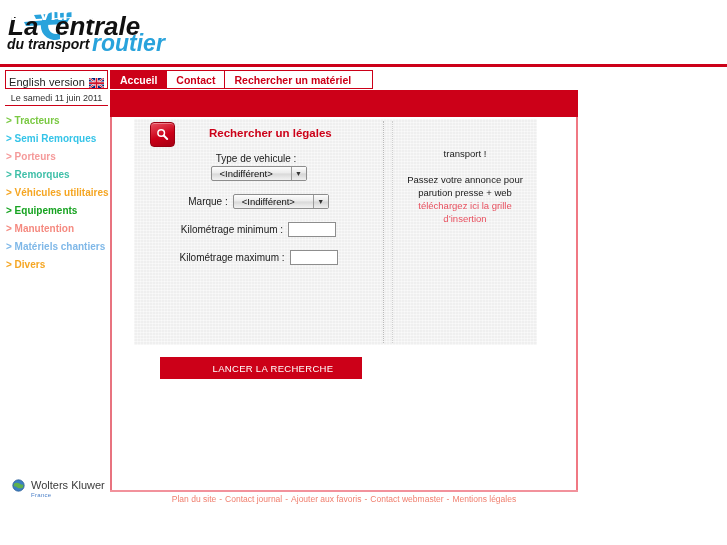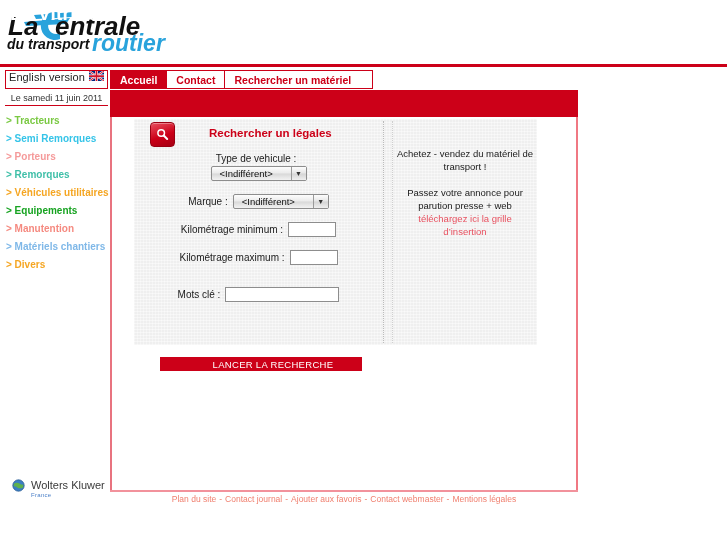--- a/index.html
+++ b/index.html
@@ -17,21 +17,21 @@
   #logo-area { position:absolute; left:0; top:0; width:260px; height:64px; }
   #logo-svg { position:absolute; left:4px; top:4px; }
 
   
   #top-rule { position:absolute; left:0; top:64px; width:727px; height:3px; background:#CC0018; }
 
   
   #lang-box {
     position:absolute; left:5px; top:70px; width:103px; height:19px;
     border:1px solid #CC0018; background:#fff;
-    display:flex; align-items:flex-start; justify-content:center; gap:4px;
+    display:flex; align-items:flex-end; justify-content:center; gap:4px;
   }
   #lang-label { font-size:11px; color:#222; letter-spacing:.1px; }
   .uk-flag { width:15px; height:10px; display:block; }
 
   
   #tabs { position:absolute; left:110px; top:70px; height:19px; display:flex; }
   .tab {
     height:19px; display:flex; align-items:center; justify-content:center;
     font-size:10.5px; font-weight:bold; padding:0 9px;
     border:1px solid #CC0018; border-right:none;
@@ -115,21 +115,21 @@
   }
   .fselect .arrowbox {
     position:absolute; right:0; top:0; width:15px; height:13px;
     border-left:1px solid #9a9a9a;
     background:linear-gradient(180deg,#fdfdfd 0%,#e6e6e6 48%,#d4d4d4 52%,#efefef 100%);
     display:flex; align-items:center; justify-content:center;
   }
   .arrowbox span { font-size:7px; color:#333; line-height:1; }
   .ftext { height:15px; border:1px solid #8d8d8d; background:#fff; font-size:10px; padding:0 3px; }
   #submit-btn {
-    position:absolute; left:26px; top:204px; width:202px; height:14px;
+    position:absolute; left:26px; top:204px; width:202px; height:22px;
     background:#CC0018; color:#fff; border:none; cursor:pointer;
     font-size:9.5px; letter-spacing:.3px;
     display:flex; align-items:center; justify-content:center;padding-left:24px;
   }
 
   
   #promo { position:absolute; left:262px; top:28px; width:138px; text-align:center; }
   .promo-line { font-size:9.5px; color:#1a1a1a; line-height:13px; }
   .promo-link { font-size:9.5px; color:#E8505F; line-height:13px; cursor:pointer; }
   .promo-gap { height:13px; }
@@ -250,30 +250,25 @@
       <div class="frow" style="justify-content:center; margin-bottom:13px;">
         <span class="flabel">Kilométrage minimum :</span>
         <input class="ftext" style="width: 48px;" value="">
       </div>
 
       <div class="frow" style="justify-content:center; margin-bottom:22px;">
         <span class="flabel">Kilométrage maximum :</span>
         <input class="ftext" style="width: 48px;" value="">
       </div>
 
-      <div class="frow" style="justify-content:center;">
-        <span class="flabel">Mots clé :</span>
-        <input class="ftext" style="width: 114px;" value="">
-      </div>
 
       <div id="submit-btn">LANCER LA RECHERCHE</div>
     </div>
 
     <div id="promo">
-      <div class="promo-line">Achetez - vendez du matériel de</div>
       <div class="promo-line">transport !</div>
       <div class="promo-gap"></div>
       <div class="promo-line">Passez votre annonce pour</div>
       <div class="promo-line">parution presse + web</div>
       <div class="promo-link">téléchargez ici la grille d’insertion</div>
     </div>
   </div>
 
   <div id="footer-links">
     <span class="flink">Plan du site</span>

